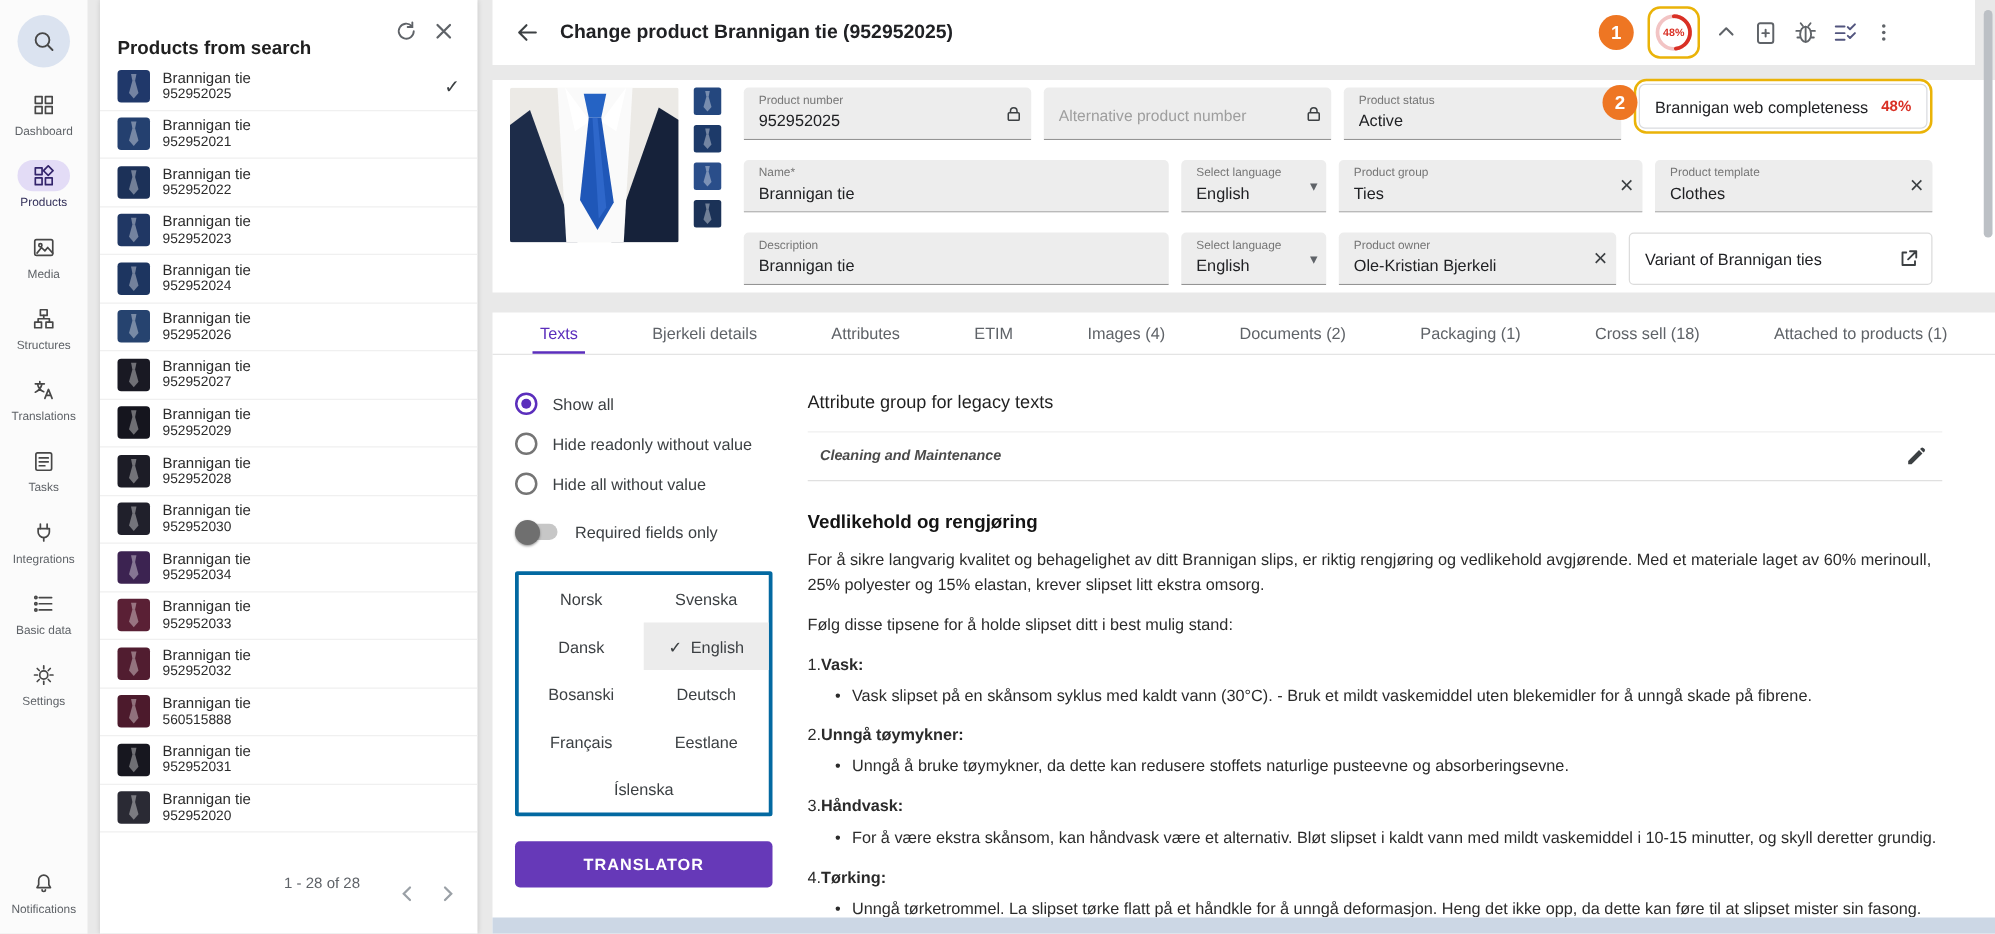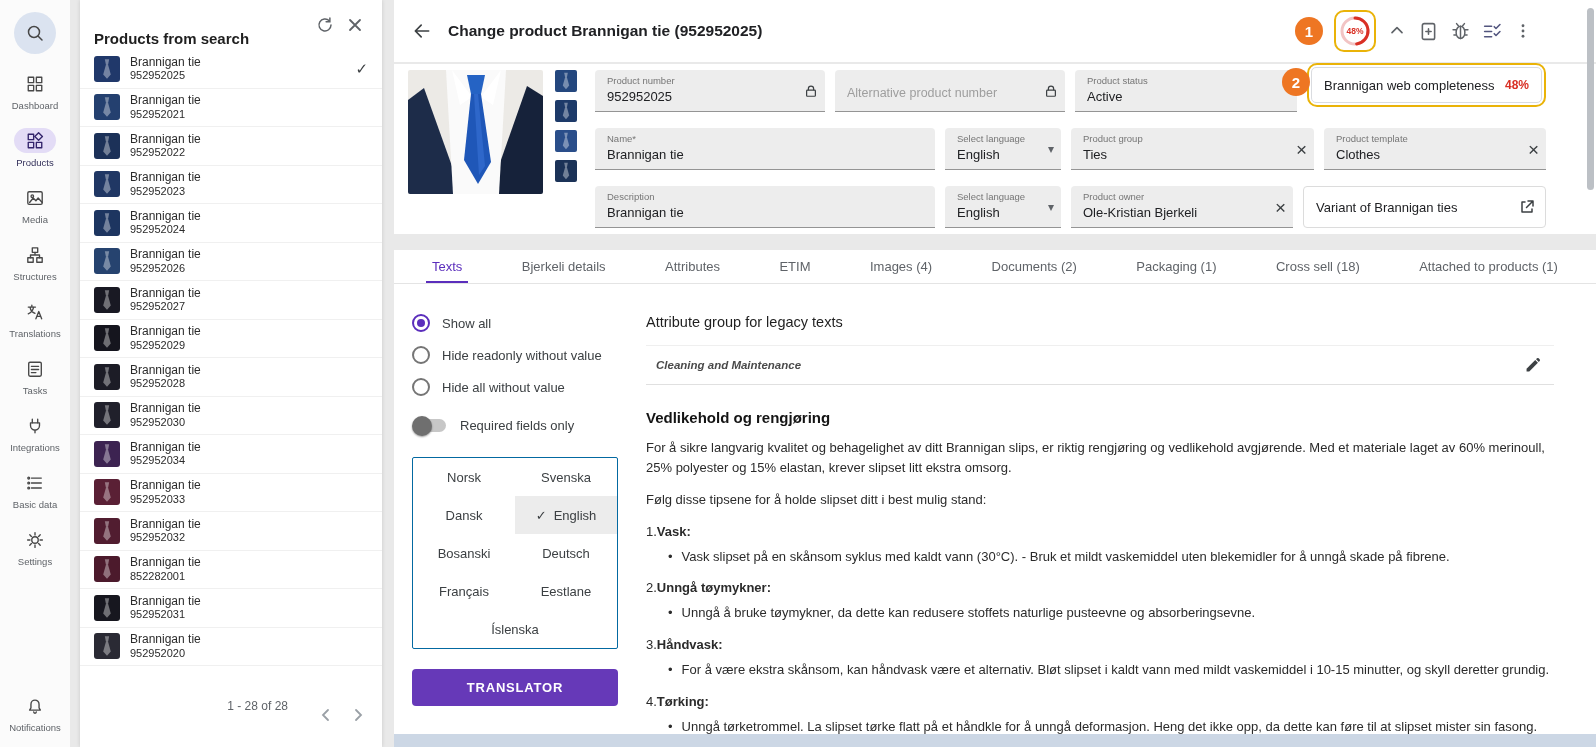--- a/index.html
+++ b/index.html
@@ -37,21 +37,21 @@
   .prod-name { font-size:12px; color:#2b2b2b; }
   .prod-num { font-size:11px; color:#2b2b2b; }
   .row-check { margin-left:auto; color:#3c4043; font-size:15px; }
   .row-check::before { content:"✓"; }
   .panel-footer { height:48px; flex:0 0 auto; display:flex; align-items:flex-start; justify-content:flex-end; padding:0 8px; }
   .page-info { font-size:12px; color:#5f6368; margin-right:22px; }
   .pg-btn { width:32px; height:32px; display:flex; align-items:center; justify-content:center; cursor:pointer; }
 
   
   .main { position:absolute; left:394px; top:0; right:0; height:100%; }
-  .main-header { position:absolute; top:0; left:0; right:0; height:62px; background:#fff;
+  .main-header { position:absolute; top:0; left:0; right:16px; height:52px; background:#fff;
     display:flex; align-items:center; padding:0 64px 0 18px;text-align:right; }
   .back-btn { margin-right:16px; cursor:pointer; display:flex; }
   .main-title { font-size:15.5px; font-weight:bold; color:#202124; }
   .hdr-cluster { margin-left:auto; display:flex; align-items:center; gap:11px; }
   .callout { width:28px; height:28px; border-radius:50%; background:#ee7623; color:#fff;
     font-size:15px; font-weight:bold; display:flex; align-items:center; justify-content:center; z-index:30; }
   .callout.abs { position:absolute; top:68px; right:286px; }
   .hl-orange { border:2px solid #eab308; border-radius:10px; padding:2px; display:flex; align-items:center; }
   .hdr-icon { display:flex; align-items:center; justify-content:center; cursor:pointer; }
 
@@ -99,21 +99,21 @@
   .filter-col { flex:0 0 206px; margin:30px 0 0 18px; }
   .radio-row { display:flex; align-items:center; gap:12px; margin-bottom:14px; cursor:pointer; }
   .radio { width:18px; height:18px; border:2px solid #757575; border-radius:50%; position:relative; flex:0 0 18px; }
   .radio.on { border-color:#5b2ebc; }
   .radio.on::after { content:""; position:absolute; inset:3px; border-radius:50%; background:#5b2ebc; }
   .radio-label { font-size:13px; color:#3c4043; }
   .toggle-row { display:flex; align-items:center; gap:14px; margin:22px 0 0 2px; cursor:pointer; }
   .switch { width:32px; height:13px; background:#c7c7c7; border-radius:7px; position:relative; flex:0 0 32px; }
   .switch .knob { position:absolute; left:-2px; top:-3.5px; width:20px; height:20px; border-radius:50%;
     background:#6f6f6f; box-shadow:0 1px 2px rgba(0,0,0,.4); }
-  .lang-card { margin-top:24px; border:1px solid #0369a1; border-radius:2px; display:grid; grid-template-columns:1fr 1fr; }
+  .lang-card { margin-top:24px; border:3px solid #0369a1; border-radius:2px; display:grid; grid-template-columns:1fr 1fr; }
   .lang-cell { height:38px; display:flex; align-items:center; justify-content:center; gap:7px;
     font-size:13px; color:#3c4043; cursor:pointer; }
   .lang-cell.selected { background:#ececec; }
   .lang-cell .check::before { content:"✓"; font-size:13px; color:#3c4043; }
   .lang-cell.full { grid-column:1 / span 2; }
   .translator-btn { margin-top:20px; width:100%; height:37px; background:#6639b8; color:#fff; border:none;
     border-radius:4px; font-size:13px; font-weight:bold; letter-spacing:.8px; cursor:pointer;
     display:flex; align-items:center; justify-content:center; font-family:"Liberation Sans", sans-serif; }
 
   .text-col { flex:1 1 auto; margin:30px 42px 0 28px; overflow:hidden; }
@@ -456,21 +456,21 @@
       </div>
       <div class="prod-row">
         <span class="thumb" style="background-color: rgb(76, 26, 44);">
             <svg viewBox="0 0 24 24">
               <polygon class="tieg" points="10,3 14,3 13,8 11,8"></polygon>
               <polygon class="tieg" points="11,8 13,8 15.5,17 12,21 8.5,17"></polygon>
             </svg>
           </span>
         <span class="prod-text">
           <span class="prod-name">Brannigan tie</span>
-          <span class="prod-num">852282001</span>
+          <span class="prod-num">560515888</span>
         </span>
       </div>
       <div class="prod-row">
         <span class="thumb" style="background-color: rgb(23, 23, 31);">
             <svg viewBox="0 0 24 24">
               <polygon class="tieg" points="10,3 14,3 13,8 11,8"></polygon>
               <polygon class="tieg" points="11,8 13,8 15.5,17 12,21 8.5,17"></polygon>
             </svg>
           </span>
         <span class="prod-text">

